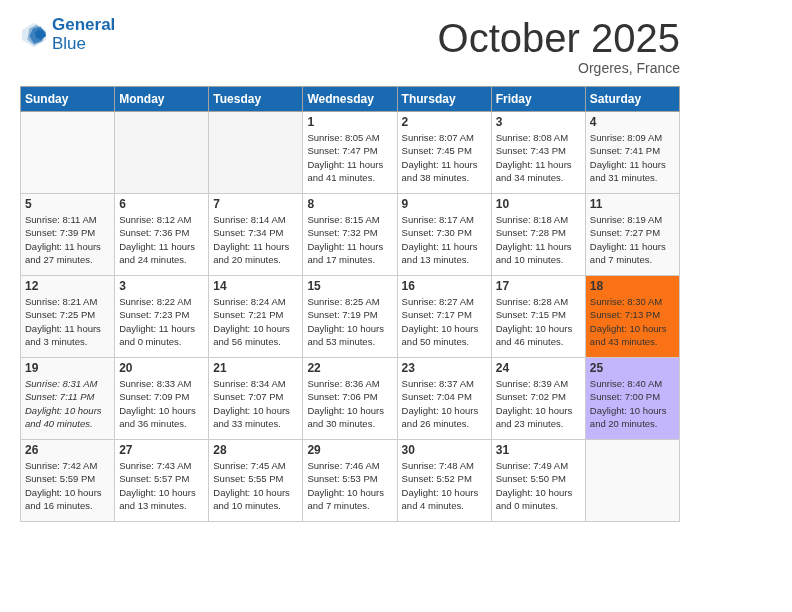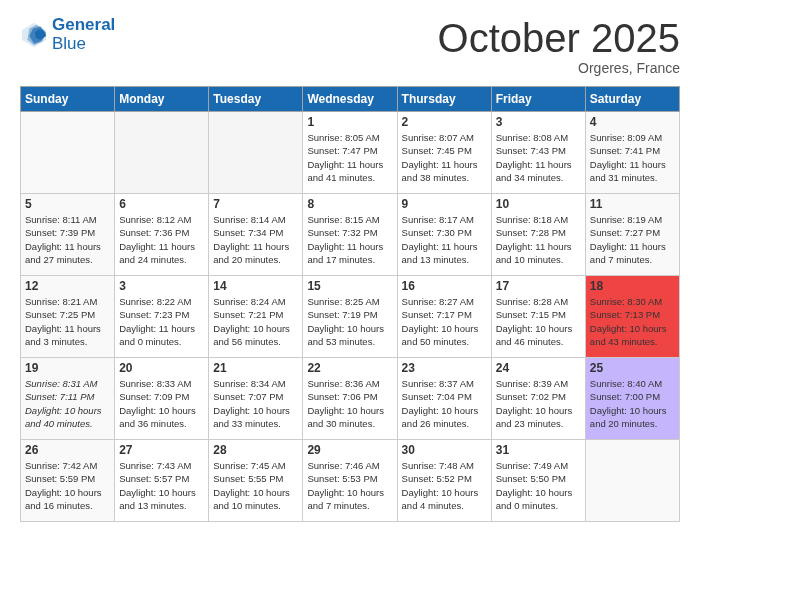--- a/index.html
+++ b/index.html
@@ -228,21 +228,21 @@
             <div class="day-info" style="white-space: pre-line;">Sunrise: 8:27 AM
 Sunset: 7:17 PM
 Daylight: 10 hours and 50 minutes.</div>
           </td>
           <td>
             <div class="day-number">17</div>
             <div class="day-info" style="white-space: pre-line;">Sunrise: 8:28 AM
 Sunset: 7:15 PM
 Daylight: 10 hours and 46 minutes.</div>
           </td>
-          <td style="background: #ef4444;">
+          <td style="background: #f97316;">
             <div class="day-number">18</div>
             <div class="day-info" style="white-space: pre-line;">Sunrise: 8:30 AM
 Sunset: 7:13 PM
 Daylight: 10 hours and 43 minutes.</div>
           </td>
         </tr>
         <tr class="week-row">
           <td style="background: rgb(249, 249, 249);">
             <div class="day-number">19</div>
             <div class="day-info" style="white-space: pre-line; font-style: italic;">Sunrise: 8:31 AM

